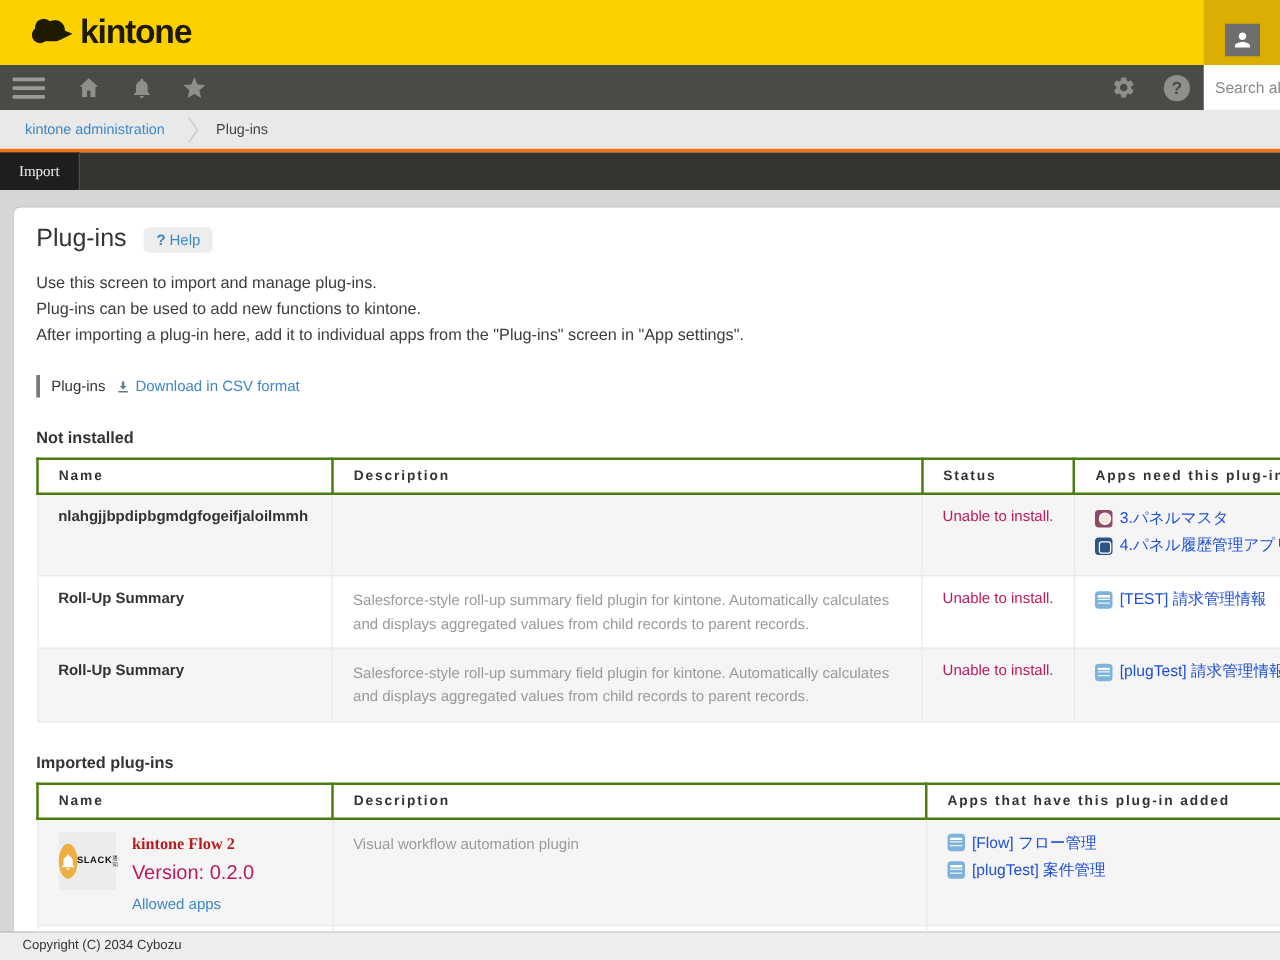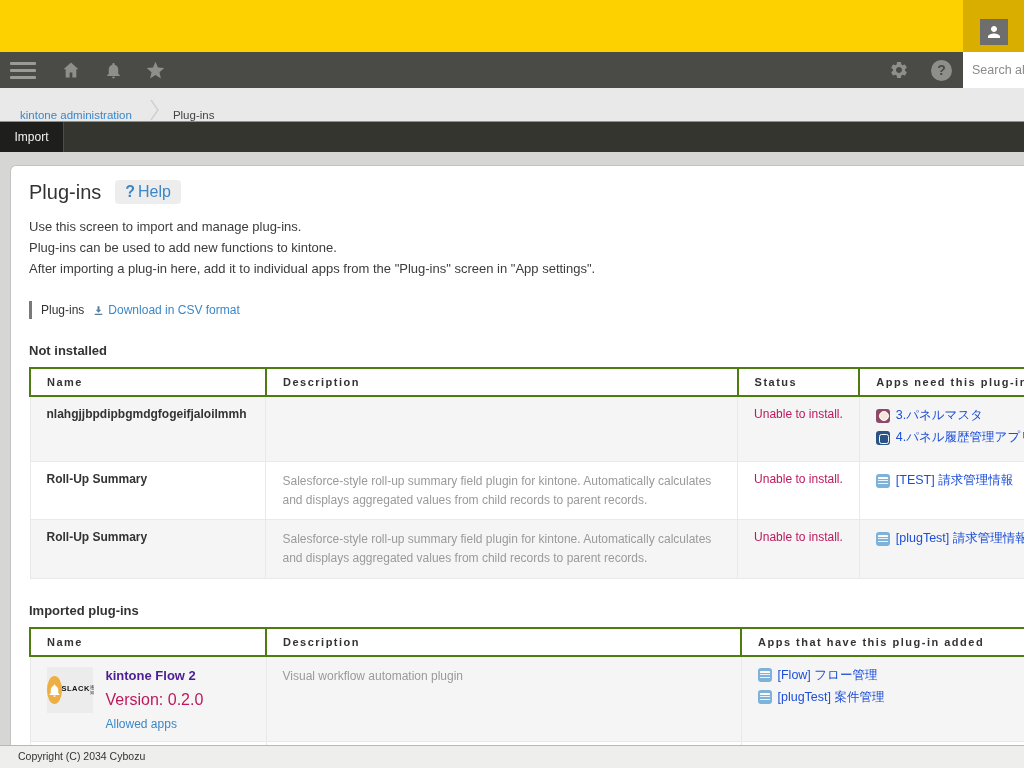--- a/index.html
+++ b/index.html
@@ -24,37 +24,37 @@
   .nav-ic { width:42px; height:36px; display:flex; align-items:center; justify-content:center; cursor:pointer; }
   .nav-ic svg { fill:#8e8e8a; }
   .nav-right { position:absolute; right:61px; top:0; height:36px; display:flex; align-items:center; }
   .q-circle { width:21px; height:21px; border-radius:50%; background:#8e8e8a; color:#4a4a46;
               font-size:14px; font-weight:bold; display:flex; align-items:center; justify-content:center; margin:0 11px; }
   .search-box { position:absolute; left:963px; top:0; width:250px; height:36px; background:#fff; }
   .search-box input { border:0; outline:none; width:100%; height:100%; padding:0 9px;
                       font-size:12.5px; color:#555; font-family:inherit; background:transparent; }
   .search-box input::placeholder { color:#8a8a8a; opacity:1; }
   
-  .breadcrumb { height:34px; background:#e9e9e9; border-bottom:1px solid #f97316;
-                display:flex; align-items:flex-end; font-size:11.5px; }
+  .breadcrumb { height:34px; background:#e9e9e9; border-bottom:3px solid #f97316;
+                display:flex; align-items:center; font-size:11.5px; }
   .crumb-link { color:#3b87c8; text-decoration:none; margin-left:20px; }
   .crumb-sep { margin:0 14px 0 18px; }
   .crumb-cur { color:#444; }
   
   .import-bar { height:30px; background:#35352f; display:flex; }
   .import-tab { width:64px; height:30px; background:#1e1e1c; border-right:1px solid #4c4c48;
-                color:#f2f2f2; font-size:12px; display:flex; align-items:center; justify-content:center; cursor:pointer; }
+                color:#f2f2f2; font-size:12px; display:flex; align-items:center; justify-content:center; cursor:pointer;font-family:Liberation Serif, serif; }
   
   .content-wrap { height:593px; position:relative; }
   .card { position:absolute; left:10px; top:13px; width:1100px; height:580px; background:#fff;
           border:1px solid #c3c3c3; border-bottom:0; border-radius:6px 6px 0 0; overflow:hidden;
           padding:14px 0 0 18px; }
   .title-row { display:flex; align-items:center; gap:14px; }
   .page-title { font-size:20px; font-weight:normal; color:#333; }
-  .help-badge { background:#ededed; border-radius:4px; padding:3px 10px; font-size:16px;
+  .help-badge { background:#ededed; border-radius:4px; padding:3px 10px; font-size:12px;
                 color:#3b87c8; cursor:pointer; }
   .help-badge b { font-weight:bold; margin-right:3px; }
   .intro { margin-top:12px; font-size:13px; color:#3c3c3c; line-height:1.62; }
   .section-bar { margin-top:22px; display:flex; align-items:center; border-left:3px solid #7a7a7a;
                  padding-left:9px; font-size:12px; color:#333; height:18px; }
   .csv-link { display:flex; align-items:center; gap:3px; color:#3b87c8; text-decoration:none;
               font-size:12px; margin-left:8px; }
   .tbl-heading { margin-top:24px; font-size:13px; font-weight:bold; color:#333; }
   
   table.grid { border-collapse:collapse; margin-top:9px; table-layout:fixed; background:#fff; }
@@ -76,38 +76,50 @@
       linear-gradient(rgba(255,255,255,.85),rgba(255,255,255,.85)) 0 3.4px/10px 1.4px no-repeat,
       linear-gradient(rgba(255,255,255,.85),rgba(255,255,255,.85)) 0 6px/10px 1.4px no-repeat; }
   .icon-person-app { background:#8d4a68; }
   .icon-person-app::after { content:""; position:absolute; left:3px; top:2.5px; width:8px; height:8px;
     border-radius:50%; background:#f6e8d8; border:1px solid #fff; }
   .icon-square-app { background:#2a5483; }
   .icon-square-app::after { content:""; position:absolute; left:3px; top:3px; width:8px; height:8px;
     border:1.6px solid #fff; border-radius:2.5px; }
   
   .plug-cell { display:flex; gap:13px; }
-  .plug-meta .p-name { font-size:13px; font-weight:bold; color:#4c1d95; line-height:1.35; }
+  .plug-meta .p-name { font-size:13px; font-weight:bold; color:#b91c1c; line-height:1.35;font-family:Liberation Serif, serif; }
   .plug-meta .p-ver { font-size:16px; color:#be185d; margin-top:7px; }
   .plug-meta .p-allowed { font-size:12px; color:#3b87c8; text-decoration:none; display:inline-block; margin-top:8px; }
   .slack-icon { width:46px; height:46px; background:#ececec; flex:none;
                 display:flex; flex-direction:row; align-items:center; }
   .slack-circle { width:28px; height:28px; border-radius:50%; background:#edaf41; margin-top:1px;
                   display:flex; align-items:center; justify-content:center; }
   .slack-word { font-size:7.5px; font-weight:bold; color:#111; letter-spacing:.5px; margin-top:-2px; }
   .slack-sub { font-size:4.5px; color:#333; }
   .ai-icon { width:42px; height:42px; background:#2e96e8; border-radius:9px; flex:none; position:relative; }
   
   .footer { height:23px; background:#eeeeec; border-top:1px solid #b8b8b6;
             font-size:10.5px; color:#333; padding:4px 0 0 18px; }
 </style>
 </head>
 <body>
 
 <header class="topbar">
+  <div class="logo">
+    <svg class="logo-cloud" viewBox="0 0 36 30">
+      <g fill="#1d1a00">
+        <circle cx="11" cy="11" r="7"></circle>
+        <circle cx="20" cy="13" r="8"></circle>
+        <circle cx="8" cy="17" r="6.5"></circle>
+        <rect x="6" y="13" width="19" height="9" rx="4"></rect>
+        <path d="M24 12 L34 16 L24 21 Z"></path>
+      </g>
+    </svg>
+    <span class="logo-text">kintone</span>
+  </div>
   <div class="user-btn">
     <div class="avatar-box">
       <svg width="18" height="18" viewBox="0 0 24 24" fill="#fff">
         <path d="M12 12c2.21 0 4-1.79 4-4s-1.79-4-4-4-4 1.79-4 4 1.79 4 4 4zm0 2c-2.67 0-8 1.34-8 4v2h16v-2c0-2.66-5.33-4-8-4z"></path>
       </svg>
     </div>
   </div>
 </header>
 
 <nav class="navbar">

